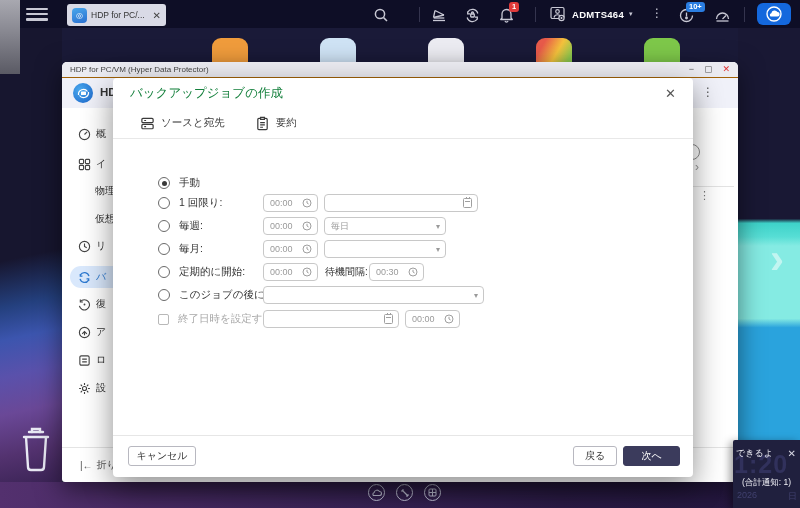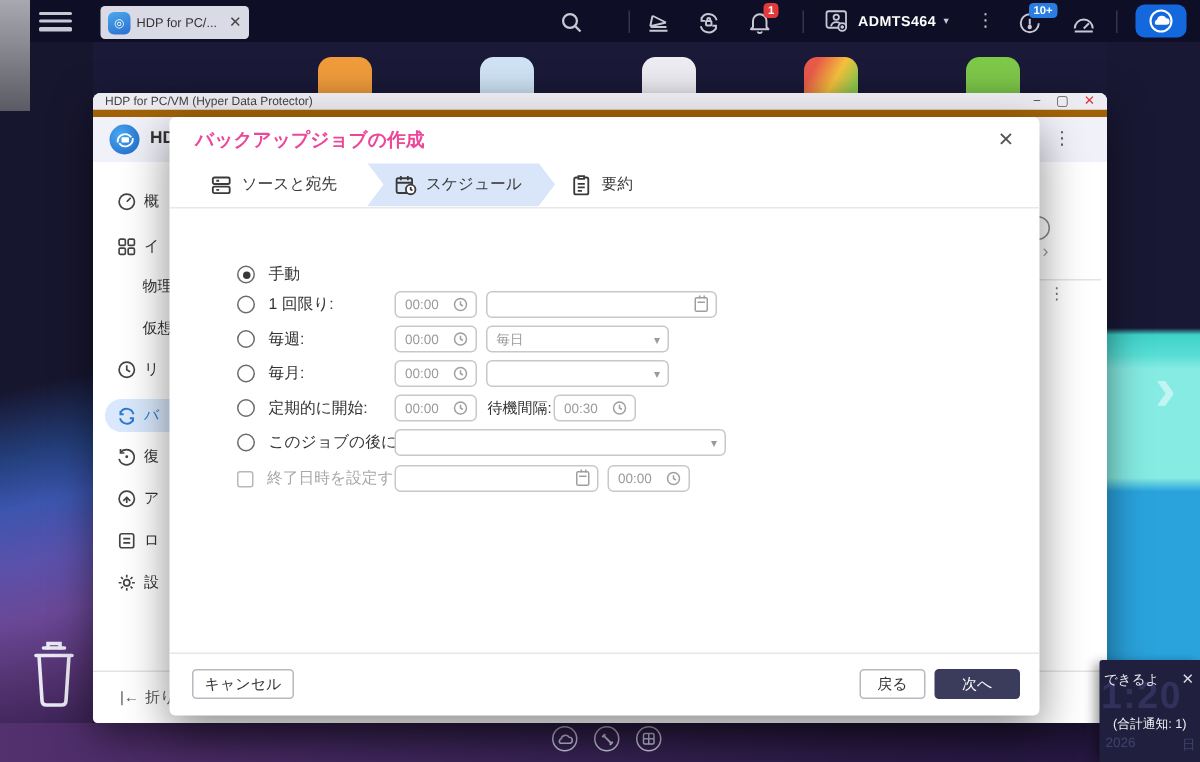--- a/index.html
+++ b/index.html
@@ -46,21 +46,21 @@
   .tb-user .name { color:#fff; font-size:9.5px; font-weight:bold; letter-spacing:.3px; }
   .tb-user .caret { color:#c8c8d4; font-size:7px; }
   .tb-dots { left:651px; top:4px; color:#c8c8d4; font-size:12px; line-height:1.5; letter-spacing:0; cursor:pointer; }
   .cloud-btn { left:757px; top:3px; width:34px; height:22px; background:#1468dd; border-radius:6px;
     display:flex; align-items:center; justify-content:center; cursor:pointer; }
 
   
   .win { left:62px; top:62px; width:676px; height:420px; background:#fff; border-radius:5px 5px 3px 3px;
     box-shadow:0 8px 26px rgba(0,0,0,.5); z-index:2; }
   .win-titlebar { position:absolute; left:0; top:0; width:100%; height:16px; background:#ebebf1;
-    border-bottom:5px solid #a16207; border-radius:5px 5px 0 0; display:flex; align-items:center; padding:0 8px; }
+    border-bottom:1px solid #a16207; border-radius:5px 5px 0 0; display:flex; align-items:center; padding:0 8px; }
   .win-titlebar .t { font-size:8px; color:#444; flex:1; }
   .win-ctl { display:flex; gap:10px; font-size:9px; }
   .win-ctl span { cursor:pointer; color:#555; line-height:1; }
   .win-ctl .close { color:#e03232; font-weight:bold; }
   .win-header { position:absolute; left:0; top:16px; width:100%; height:30px; background:#f0f1f9; }
   .hdp-logo { position:absolute; left:11px; top:5px; width:20px; height:20px; border-radius:50%;
     background:radial-gradient(circle at 35% 35%,#4aa9ee,#1b63c8); display:flex; align-items:center; justify-content:center; }
   .win-header .appname { position:absolute; left:38px; top:8px; font-size:11.5px; font-weight:bold; color:#333; white-space:nowrap; }
   .win-header .dots { position:absolute; right:24px; top:7px; color:#555; font-size:12px; cursor:pointer; }
   .sb-item { position:absolute; left:8px; width:90px; height:22px; display:flex; align-items:center; gap:5px;
@@ -74,21 +74,21 @@
   .frag-line1 { position:absolute; left:628px; top:124px; width:44px; height:1px; background:#e3e3e3; }
   .frag-dots { position:absolute; left:637px; top:127px; color:#777; font-size:11px; }
   .win-footer { position:absolute; left:0; top:385px; width:100%; height:35px; border-top:1px solid #e4e4e4;
     display:flex; align-items:center; padding-left:18px; gap:4px; }
   .win-footer .cl { font-size:10px; color:#555; white-space:nowrap; cursor:pointer; }
 
   
   .dialog { left:113px; top:78px; width:580px; height:399px; background:#fff; border-radius:4px;
     box-shadow:0 10px 30px rgba(0,0,0,.45); z-index:3; }
   .dlg-head { position:absolute; left:0; top:0; width:100%; height:30px; display:flex; align-items:center; padding:0 17px; }
-  .dlg-head .t { font-size:12.5px; font-weight:bold; color:#ec4899; flex:1; }
+  .dlg-head .t { font-size:12.5px; font-weight:normal; color:#15803d; flex:1; }
   .dlg-head .x { font-size:13px; color:#555; cursor:pointer; }
   .steps { position:absolute; left:17px; top:30px; height:30px; display:flex; align-items:center; }
   .step { display:flex; align-items:center; gap:6px; padding:5px 20px 5px 10px; cursor:pointer; }
   .step .lbl { font-size:10.5px; color:#3a3a3a; white-space:nowrap; }
   .step.active { background:#d9e5f8; padding:7px 22px 7px 18px;
     clip-path:polygon(0 0, calc(100% - 11px) 0, 100% 50%, calc(100% - 11px) 100%, 0 100%, 11px 50%); }
   .dlg-divider { position:absolute; left:0; top:60px; width:100%; height:1px; background:#e8e8e8; }
   .dlg-desc { position:absolute; left:35px; top:74px; font-size:10.5px; color:#333; }
   .srow { position:absolute; height:18px; display:flex; align-items:center; }
   .radio { width:12px; height:12px; border:1.5px solid #6a6a6a; border-radius:50%; display:inline-block;
@@ -375,29 +375,20 @@
 
     <div class="steps">
       <div class="step">
         <svg width="15" height="15" viewBox="0 0 16 16" fill="none" stroke="#3a3a3a" stroke-width="1.3">
           <rect x="2" y="2.5" width="12" height="4.6" rx="1.2"></rect>
             <rect x="2" y="9" width="12" height="4.6" rx="1.2"></rect>
           <path d="M4.5 4.8 h2 M4.5 11.3 h2"></path>
         </svg>
         <span class="lbl">ソースと宛先</span>
       </div>
-      <div class="step active">
-        <svg width="15" height="15" viewBox="0 0 16 16" fill="none" stroke="#3a3a3a" stroke-width="1.3">
-          <rect x="1.5" y="3" width="11" height="10.5" rx="1.2"></rect>
-            <path d="M4.5 1.5 v3 M9.5 1.5 v3 M1.5 6.2 h11"></path>
-          <circle cx="11.5" cy="11" r="3.4" fill="#fff"></circle>
-            <path d="M11.5 9.3 V11 l1.3.8"></path>
-        </svg>
-        <span class="lbl">スケジュール</span>
-      </div>
       <div class="step">
         <svg width="15" height="15" viewBox="0 0 16 16" fill="none" stroke="#3a3a3a" stroke-width="1.3">
           <rect x="3" y="2.5" width="10" height="12" rx="1.2"></rect>
             <path d="M6 1.5 h4 v2 h-4 z" fill="#fff"></path>
           <path d="M5.5 7 h5 M5.5 9.5 h5 M5.5 12 h3"></path>
         </svg>
         <span class="lbl">要約</span>
       </div>
     </div>
 

